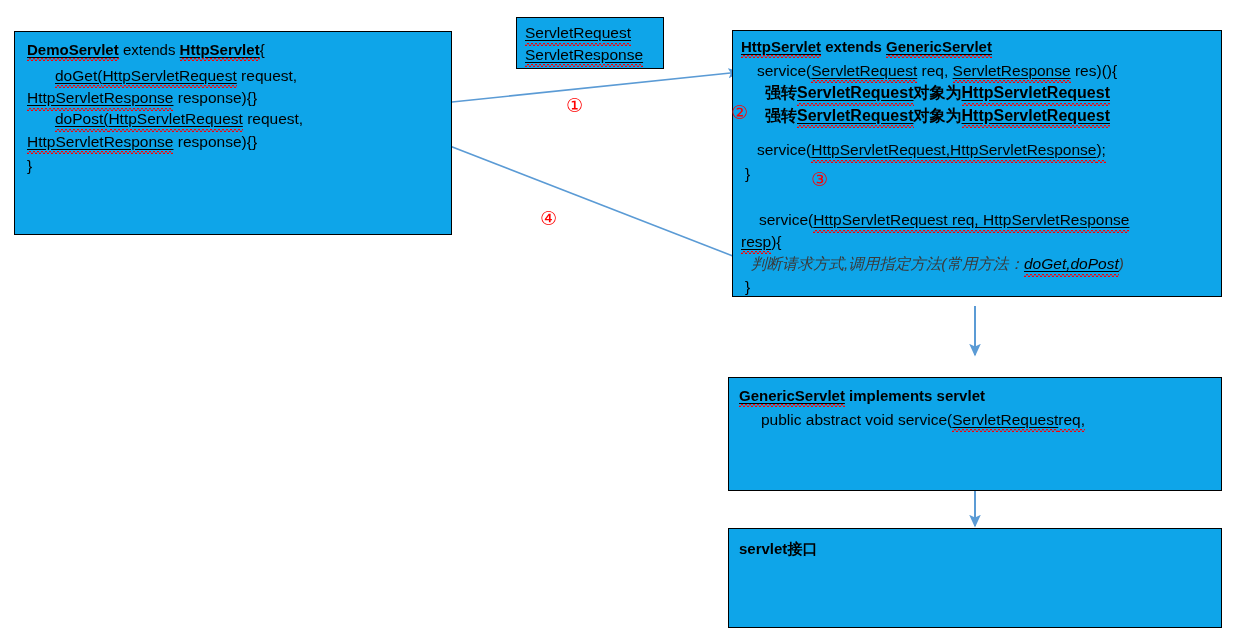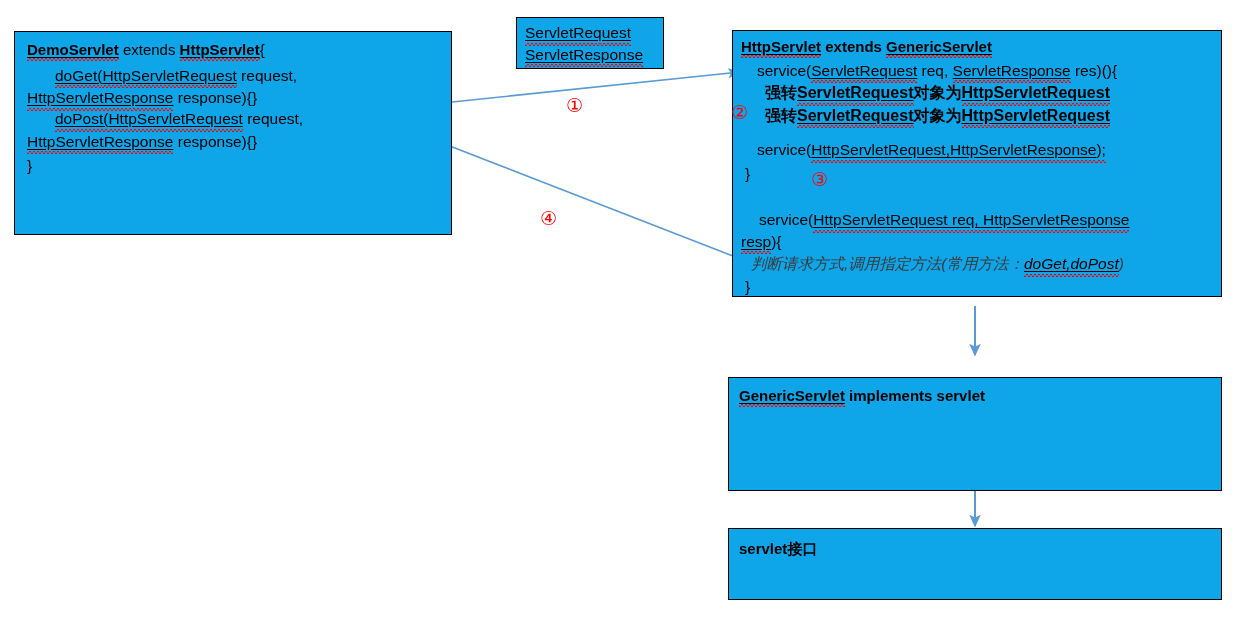--- a/index.html
+++ b/index.html
@@ -60,21 +60,21 @@
     line-height:1;
     font-family:"DejaVu Sans",sans-serif;
     user-select:none;
   }
 
   
   #box-demo      { left:14px;  top:31px;  width:438px; height:204px; }
   #box-reqres    { left:516px; top:17px;  width:148px; height:52px;  }
   #box-http      { left:732px; top:30px;  width:490px; height:267px; }
   #box-generic   { left:728px; top:357px; width:494px; height:114px;margin-top:20px; }
-  #box-servlet   { left:728px; top:528px; width:494px; height:72px;  }
+  #box-servlet   { left:728px; top:528px; width:494px; height:100px;  }
 
   #box-demo .pad     { padding:10px 12px 0 12px; }
   #box-reqres .pad   { padding:5px 0 0 8px; }
   #box-http .pad     { padding:8px 8px 0 8px; }
   #box-generic .pad  { padding:10px 10px 0 10px; }
   #box-servlet .pad  { padding:12px 10px 0 10px; }
 
   .ln{ white-space:nowrap; }
 </style>
 </head>
@@ -181,20 +181,23 @@
       <div class="code ln" style="margin-top:2px;padding-left:4px;">}</div>
     </div>
   </div>
 
   <div class="box" id="box-generic">
     <div class="pad">
       <div class="ttl">
         <span class="sq u">GenericServlet</span><span>  implements  servlet</span>
       </div>
 
+      <div class="code ln" style="margin-top:5px;padding-left:22px;">
+        <span>public abstract void service(</span><span class="sq u">ServletRequest</span><span class="sq"> req,</span>
+      </div>
 
     </div>
   </div>
 
   <div class="box" id="box-servlet">
     <div class="pad">
       <div class="ttl">
         <span>servlet</span><span>接口</span>
       </div>
 

